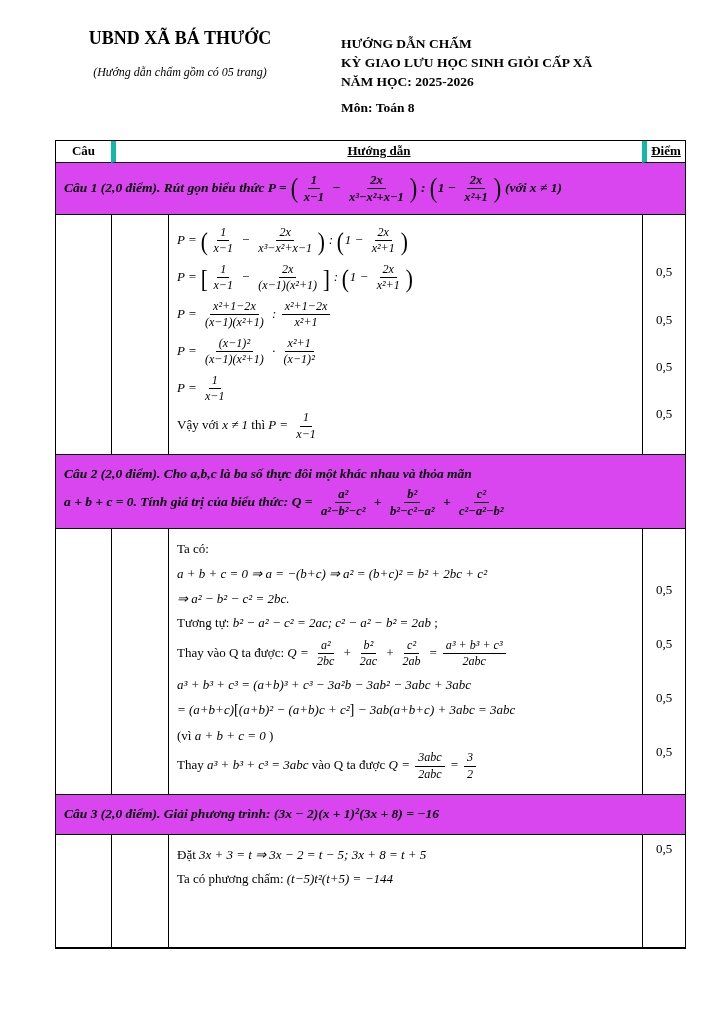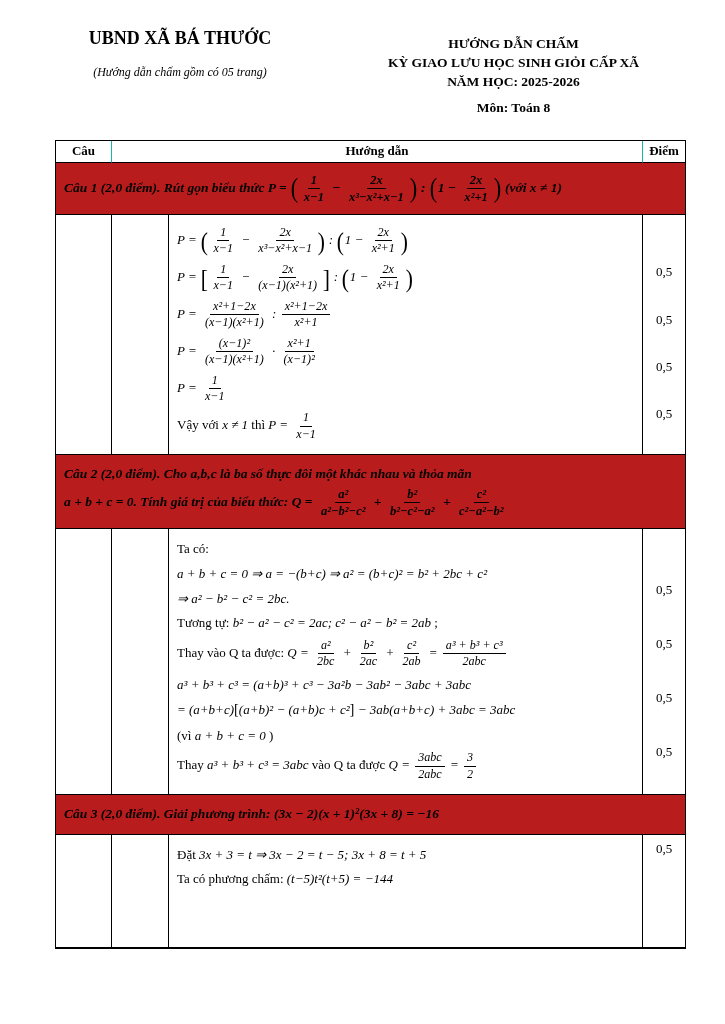--- a/index.html
+++ b/index.html
@@ -5,31 +5,31 @@
   html,body{margin:0;padding:0;}
   body{width:725px;height:1024px;background:#ffffff;color:#000;
        font-family:"Liberation Serif", serif;overflow:hidden;}
   .page{padding:26px 39px 0 55px;}
 
   
   .top{display:flex;justify-content:space-between;align-items:flex-start;}
   .top-left{width:250px;text-align:center;padding-top:2px;}
   .org{font-weight:bold;font-size:18px;}
   .org-note{font-style:italic;font-size:12px;margin-top:16px;}
-  .top-right{width:345px;text-align:center;font-weight:bold;font-size:13.5px;
+  .top-right{width:345px;font-weight:bold;font-size:13.5px;
              padding-top:9px;line-height:1.4;}
   .subject{margin-top:7px;}
 
   
   .exam-table{margin-top:22px;border:1px solid #000;font-size:13px;}
   .thead{display:grid;grid-template-columns:55px 1fr 43px;font-weight:bold;text-align:center;}
   .thead>div{padding:2px 0 3px;border-bottom:1px solid #000;}
-  .thead>div+div{border-left:1px solid #14b8a6;}
-
-  .sect-title{background:#b91c1c;border-bottom:1px solid #000;padding:6px 8px;
+  .thead>div+div{border-left:5px solid #14b8a6;text-decoration:underline;}
+
+  .sect-title{background:#d946ef;border-bottom:1px solid #000;padding:6px 8px;
               font-weight:bold;font-style:italic;font-size:13.5px;}
   .sect-title .mline{margin:4px 0;}
 
   .body-row{display:grid;grid-template-columns:55px 57px 1fr 43px;border-bottom:1px solid #000;}
   .body-row>div+div{border-left:1px solid #000;}
   .body-row.last{min-height:112px;}
   .content{padding:4px 6px 6px 8px;}
   .content .mline{margin:7px 0;}
 
   .points{display:flex;flex-direction:column;align-items:center;font-size:13px;}

